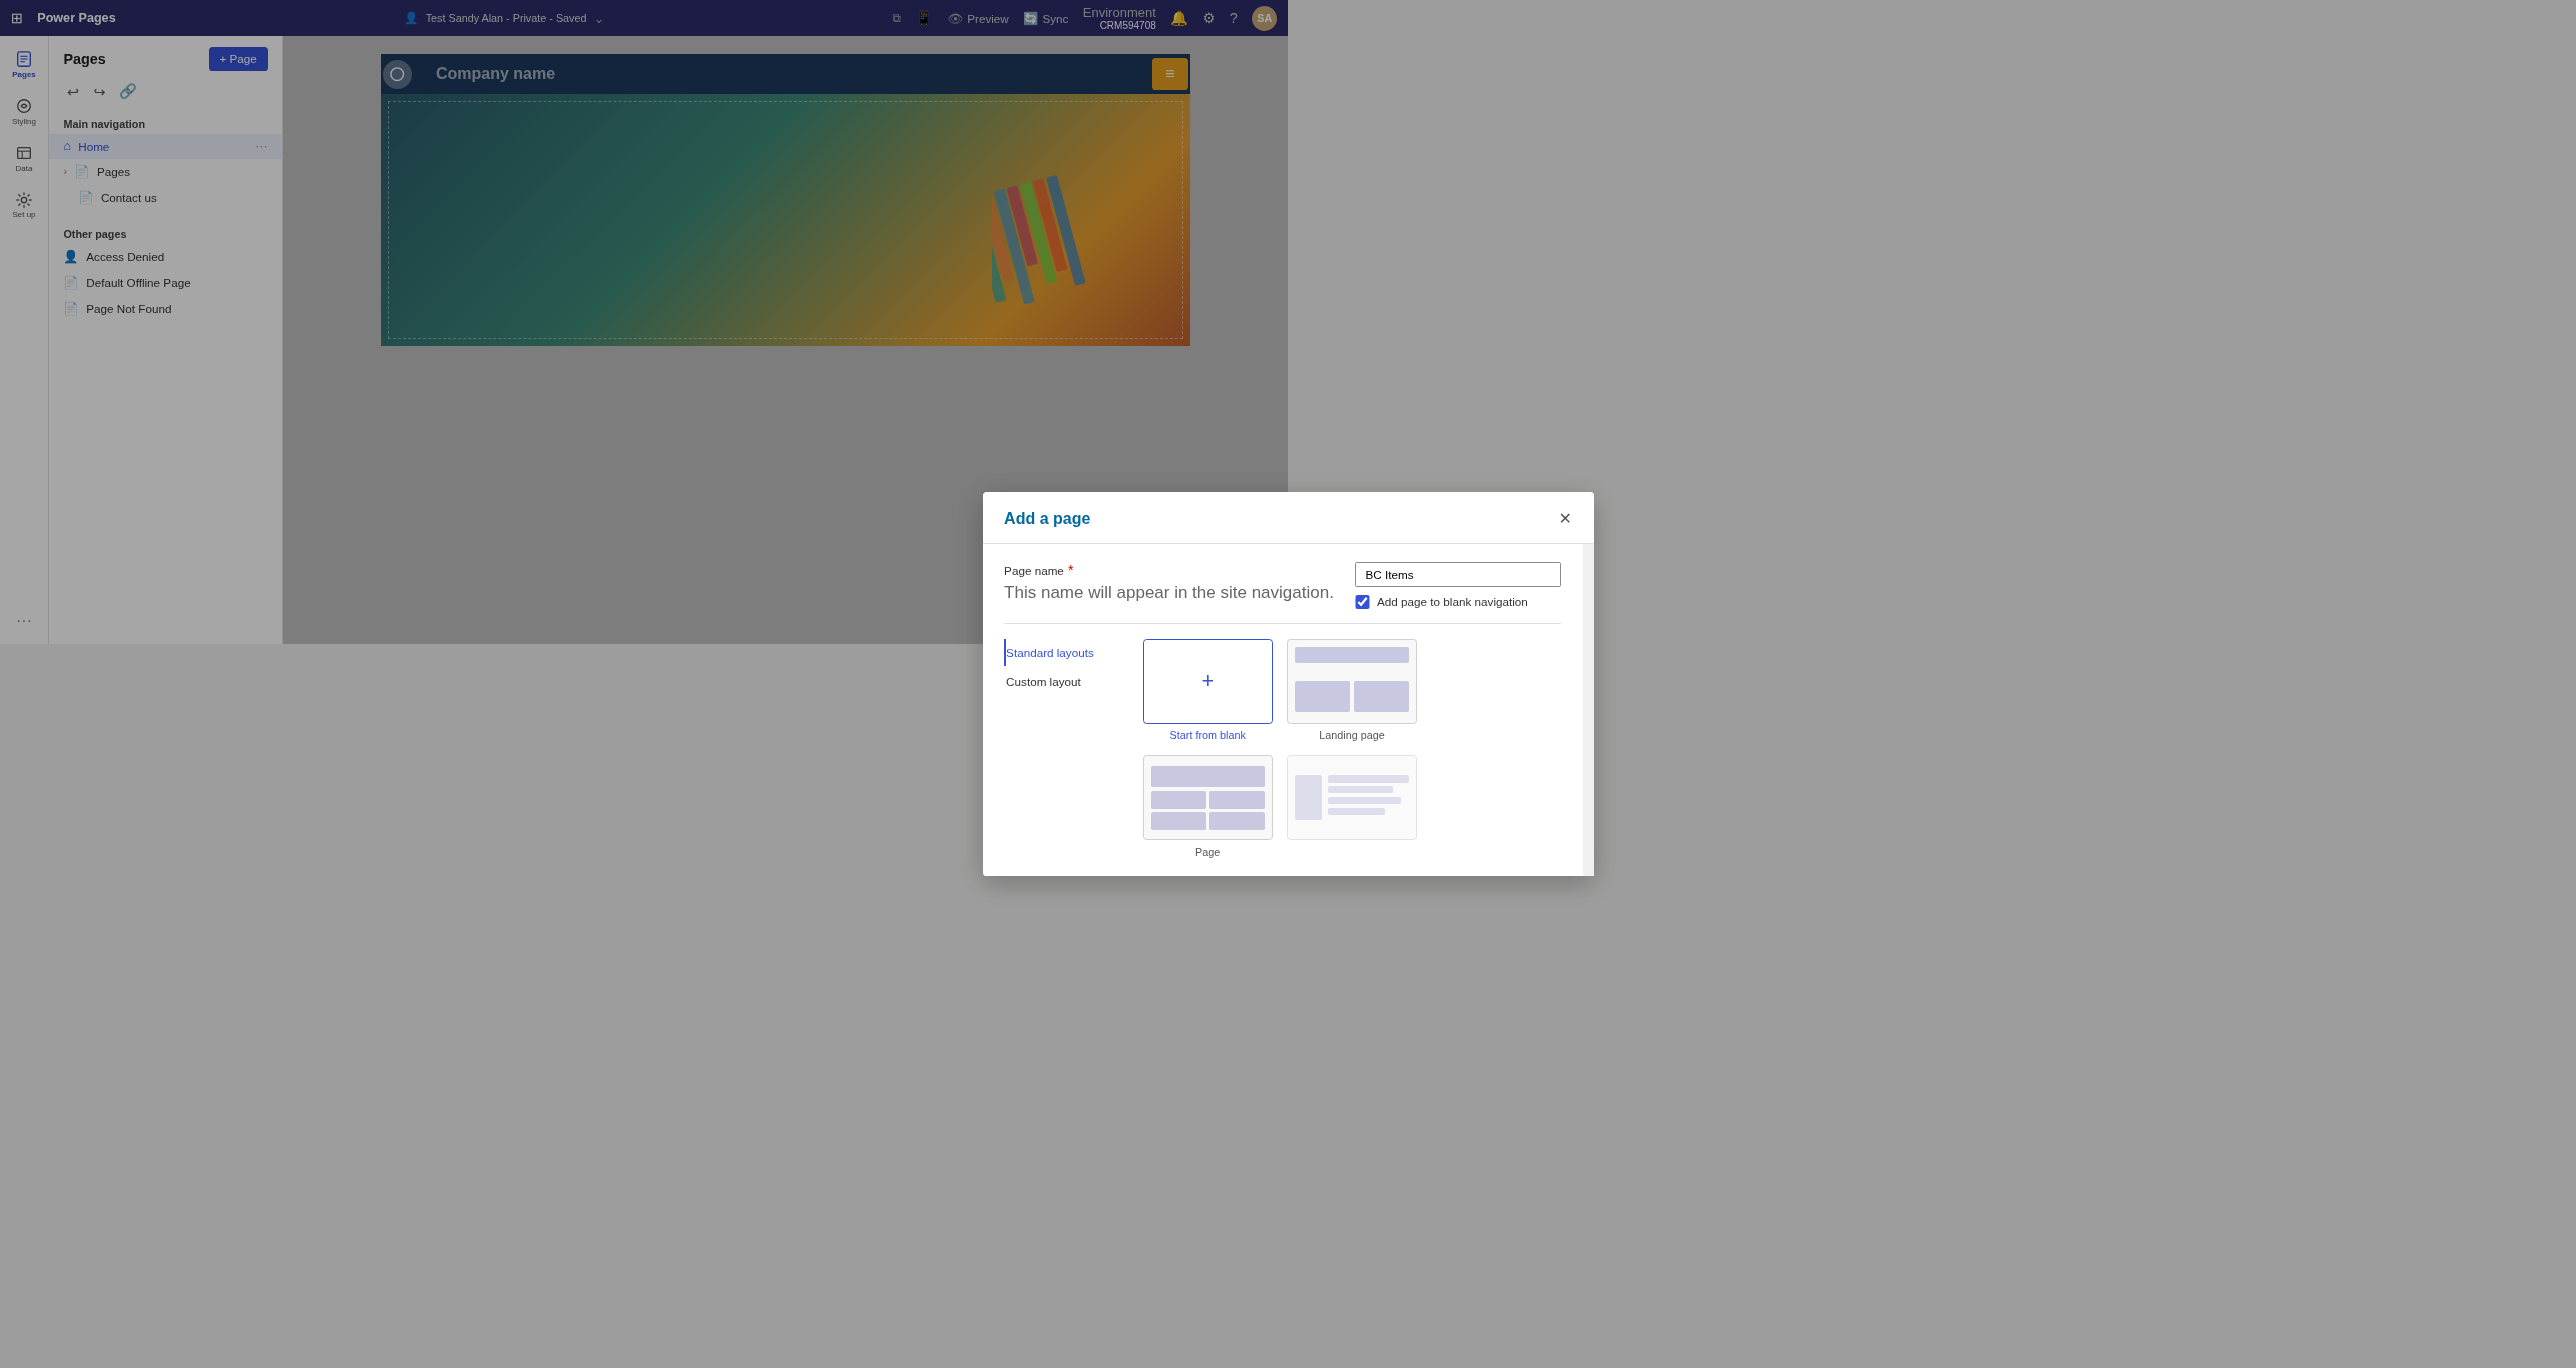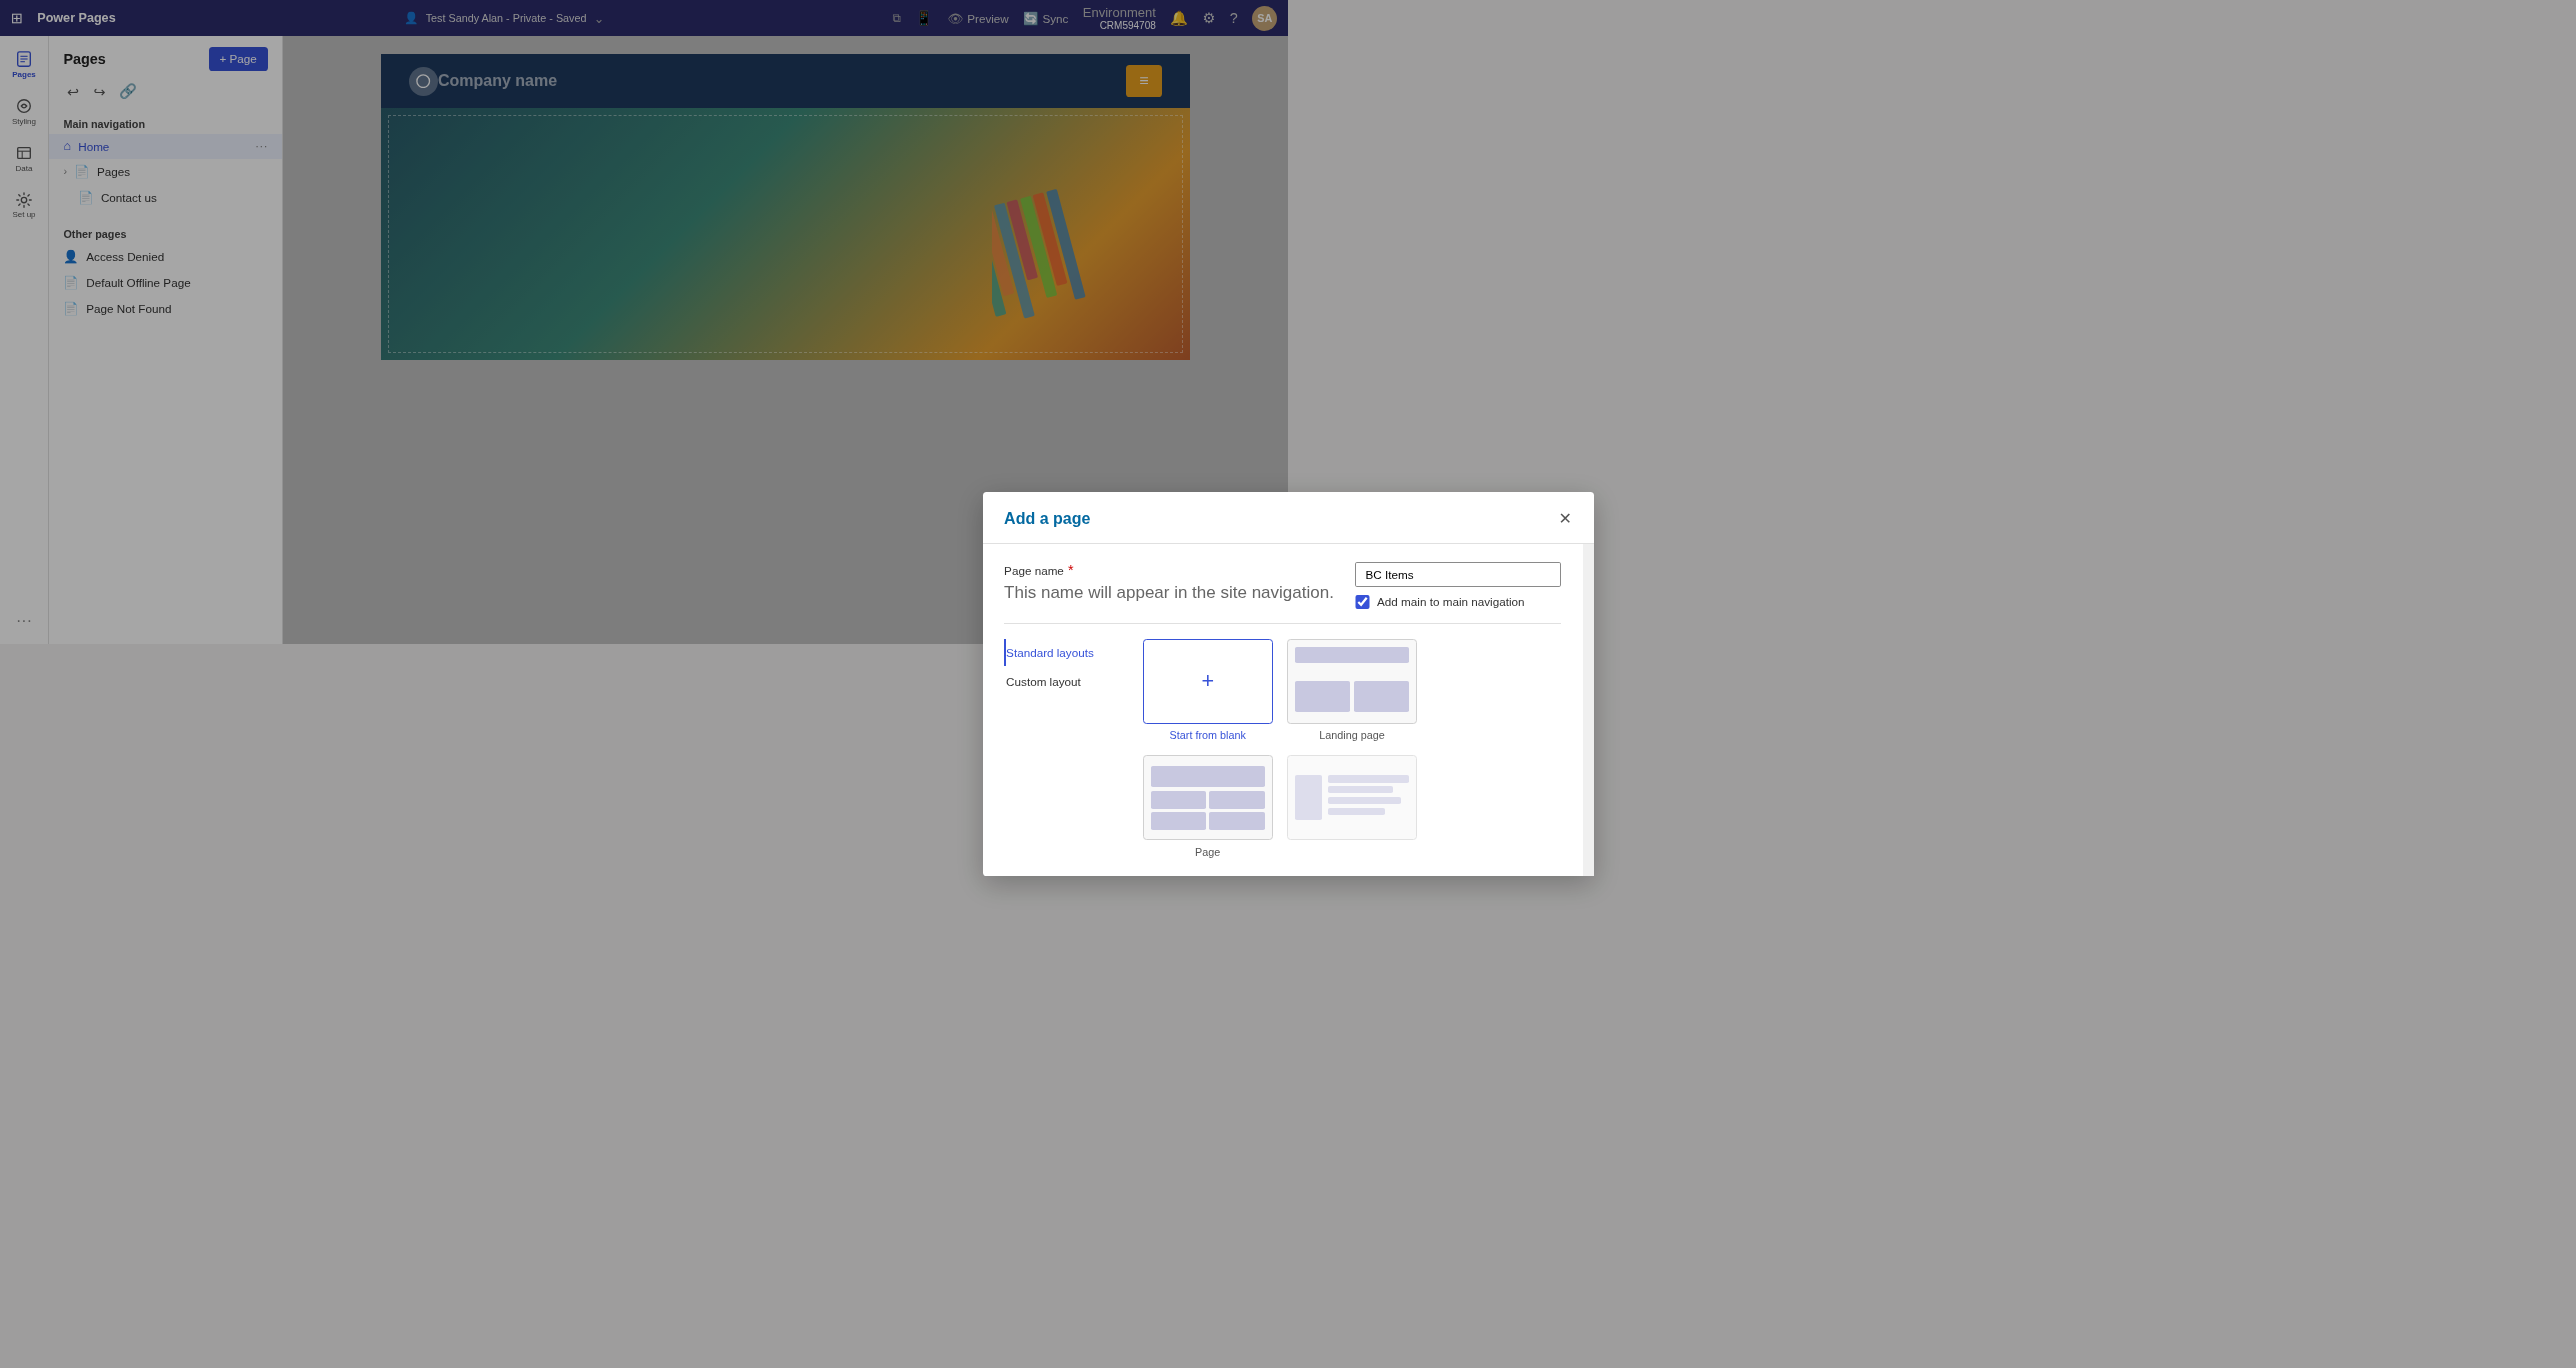--- a/index.html
+++ b/index.html
@@ -216,25 +216,25 @@
       justify-content: center;
       padding: 18px;
     }
     .page-preview {
       width: 100%;
       max-width: 809px;
       background: white;
     }
     .page-header {
       background: #1e3a5f;
-      height: 54px;
-      display: flex;
-      align-items: center;
-      padding: 0 28px;
-      gap: 0;
+      height: 40px;
+      display: flex;
+      align-items: center;
+      padding: 0 2px;
+      gap: 24px;
     }
     .page-logo-circle {
       width: 29px;
       height: 29px;
       border-radius: 50%;
       background: rgba(255,255,255,0.3);
       display: flex;
       align-items: center;
       justify-content: center;
     }
@@ -727,21 +727,21 @@
             <div>
               <span class="form-label">Page name</span>
               <span class="form-required">*</span>
             </div>
             <div class="form-hint">This name will appear in the site navigation.</div>
           </div>
           <div class="form-inputs">
             <input type="text" class="text-input" value="BC Items" style="">
             <div class="checkbox-row">
               <input type="checkbox" class="checkbox-input" checked="" style="">
-              <label class="checkbox-label">Add main to main navigation</label>
+              <label class="checkbox-label">Add page to blank navigation</label>
             </div>
           </div>
         </div>
 
         <hr class="divider">
 
         <div class="layout-section">
           <div class="layout-nav">
             <div class="layout-nav-item active">Standard layouts</div>
             <div class="layout-nav-item">Custom layout</div>

